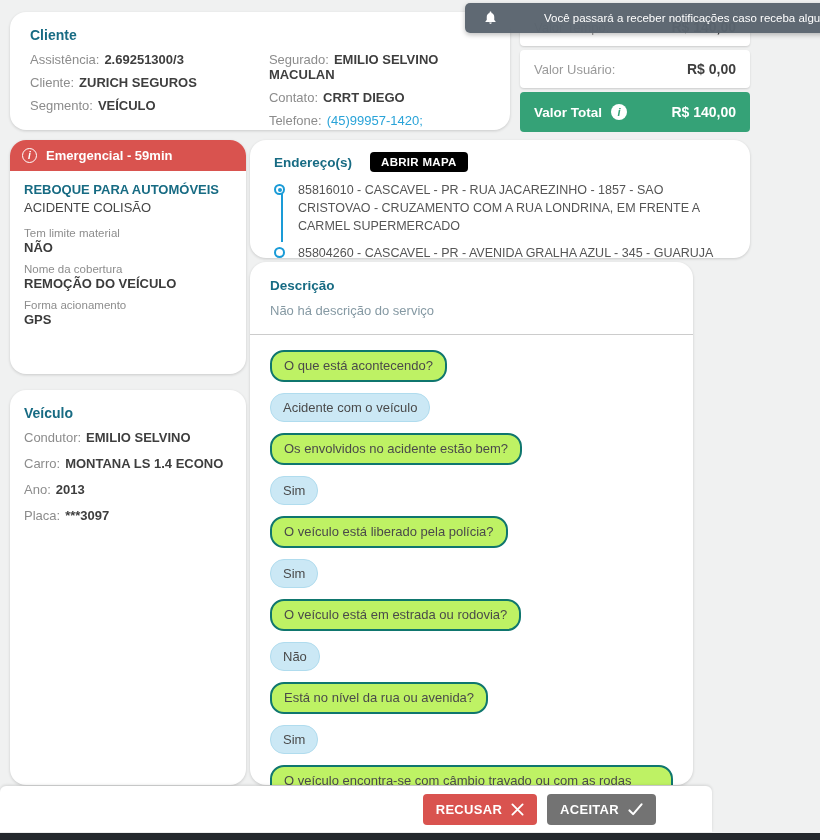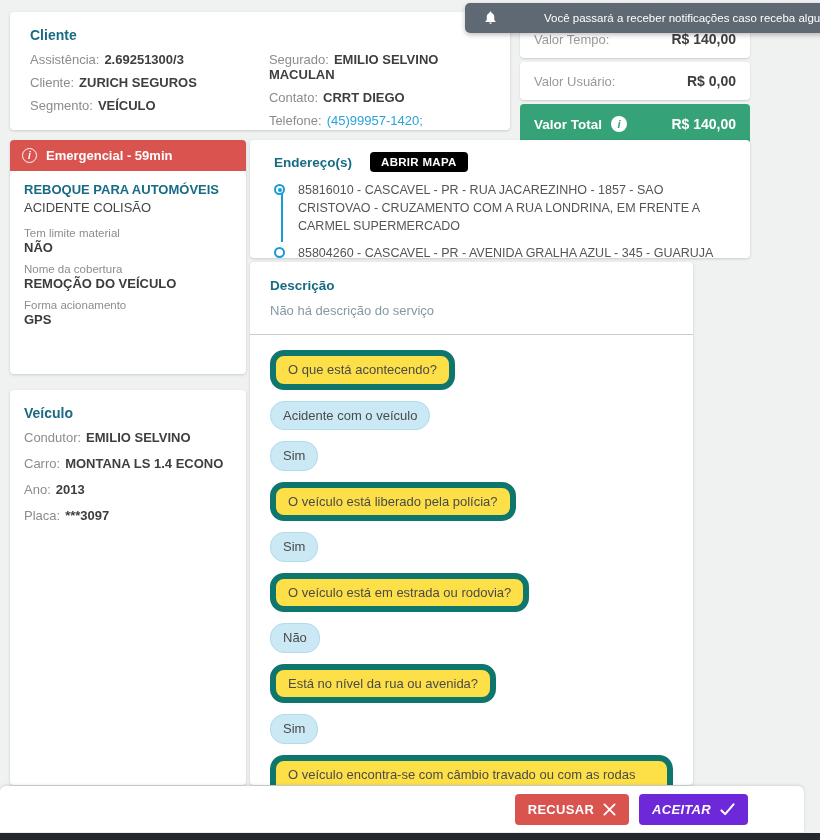--- a/index.html
+++ b/index.html
@@ -5,21 +5,21 @@
   * { margin:0; padding:0; box-sizing:border-box; }
   html,body { width:820px; height:840px; }
   body {
     position:relative;
     background:#f0f1f1;
     font-family:"Liberation Sans","DejaVu Sans",sans-serif;
     color:#3e3e3e;
     overflow:hidden;
     font-size:13px;
   }
-  .card { position:absolute; background:#fff; border-radius:4px; box-shadow:0 1px 3px rgba(0,0,0,.16); }
+  .card { position:absolute; background:#fff; border-radius:16px; box-shadow:0 1px 3px rgba(0,0,0,.16); }
 
   
   .toast {
     position:absolute; left:465px; top:3px; width:400px; height:30px;
     background:rgba(90,100,110,.97); border-radius:5px;
     display:flex; align-items:center; color:#fff; font-size:11.5px;
     padding:0 10px 0 18px; box-shadow:0 2px 5px rgba(0,0,0,.25); z-index:10;
   }
   .bell-icon { margin-right:46px; flex-shrink:0; }
   .toast-text { white-space:nowrap; overflow:hidden; }
@@ -28,21 +28,21 @@
   .client-card { left:10px; top:12px; width:500px; height:118px; padding:15px 20px; }
   .card-title { color:#176b83; font-weight:700; font-size:14px; margin-bottom:9px; }
   .client-cols { display:flex; }
   .client-col:first-child { width:258px; }
   .field-row { margin-bottom:8px; font-size:13px; }
   .field-label { color:#8c8c8c; margin-right:5px; }
   .field-value { color:#3e3e3e; font-weight:600; }
   .field-value.link { color:#29a3d8; font-weight:400; cursor:pointer; }
 
   
-  .values-panel { position:absolute; left:520px; top:20px; width:230px;text-align:right; }
+  .values-panel { position:absolute; left:520px; top:8px; width:230px;text-align:right; }
   .value-row {
     background:#fff; border-radius:4px; box-shadow:0 1px 2px rgba(0,0,0,.15);
     height:38px; display:flex; align-items:center; justify-content:space-between;
     padding:0 14px; margin-bottom:4px;
   }
   .value-label { color:#9a9a9a; font-size:13px; }
   .value-amount { font-weight:700; font-size:14px; color:#3e3e3e; }
   .value-total {
     background:#35a277; border-radius:4px; height:40px; display:flex;
     align-items:center; justify-content:space-between; padding:0 14px; color:#fff;
@@ -104,36 +104,36 @@
   
   .main-card { left:250px; top:262px; width:443px; height:523px; padding:16px 20px; overflow:hidden; }
   .section-title { color:#176b83; font-weight:700; font-size:13.5px; margin-bottom:10px; }
   .empty-desc { color:#8599a3; font-size:13px; }
   .divider { border:none; border-top:1px solid #ccc; margin:16px -20px 15px; }
   .bubble-row { margin-bottom:11px; }
   .bubble {
     display:inline-block; border-radius:14px; padding:5px 12px;
     font-size:13px; color:#4a4a4a; max-width:462px; line-height:1.35;
   }
-  .bubble.question { background:#fde047; border:6px solid #0f766e; }
+  .bubble.question { background:#bef264; border:2px solid #0f766e; }
   .bubble.answer { background:#cbe8f5; border:1px solid #b0dcee; }
 
   
   .footer-bar {
-    position:absolute; left:0; top:786px; width:804px; height:46px;
+    position:absolute; left:0; top:786px; width:712px; height:46px;
     background:#fff; border-radius:6px 6px 0 0; box-shadow:0 -1px 3px rgba(0,0,0,.12);
     display:flex; align-items:center; justify-content:flex-end; gap:10px; padding-right:56px;
   }
   .btn {
     display:inline-flex; align-items:center; gap:9px; border:none; border-radius:4px;
     color:#fff; font-weight:700; font-size:13px; padding:8px 13px; cursor:pointer;
     font-family:inherit; letter-spacing:.3px;
   }
   .btn-refuse { background:#d9534f; }
-  .btn-accept { background:#6d28d9;font-style:italic; }
+  .btn-accept { background:#737373; }
   .btn svg { display:block; }
 
   .bottom-bar { position:absolute; left:0; top:833px; width:820px; height:7px; background:#24282d; }
 </style>
 </head>
 <body>
 
 <div class="toast">
   <span class="bell-icon">
     <svg width="15" height="15" viewBox="0 0 24 24" fill="#fff">
@@ -276,20 +276,23 @@
   <div>
 
       <div class="bubble-row">
         <span class="bubble question">O que está acontecendo?</span>
       </div>
 
       <div class="bubble-row">
         <span class="bubble answer">Acidente com o veículo</span>
       </div>
 
+      <div class="bubble-row">
+        <span class="bubble question">Os envolvidos no acidente estão bem?</span>
+      </div>
 
       <div class="bubble-row">
         <span class="bubble answer">Sim</span>
       </div>
 
       <div class="bubble-row">
         <span class="bubble question">O veículo está liberado pela polícia?</span>
       </div>
 
       <div class="bubble-row">

